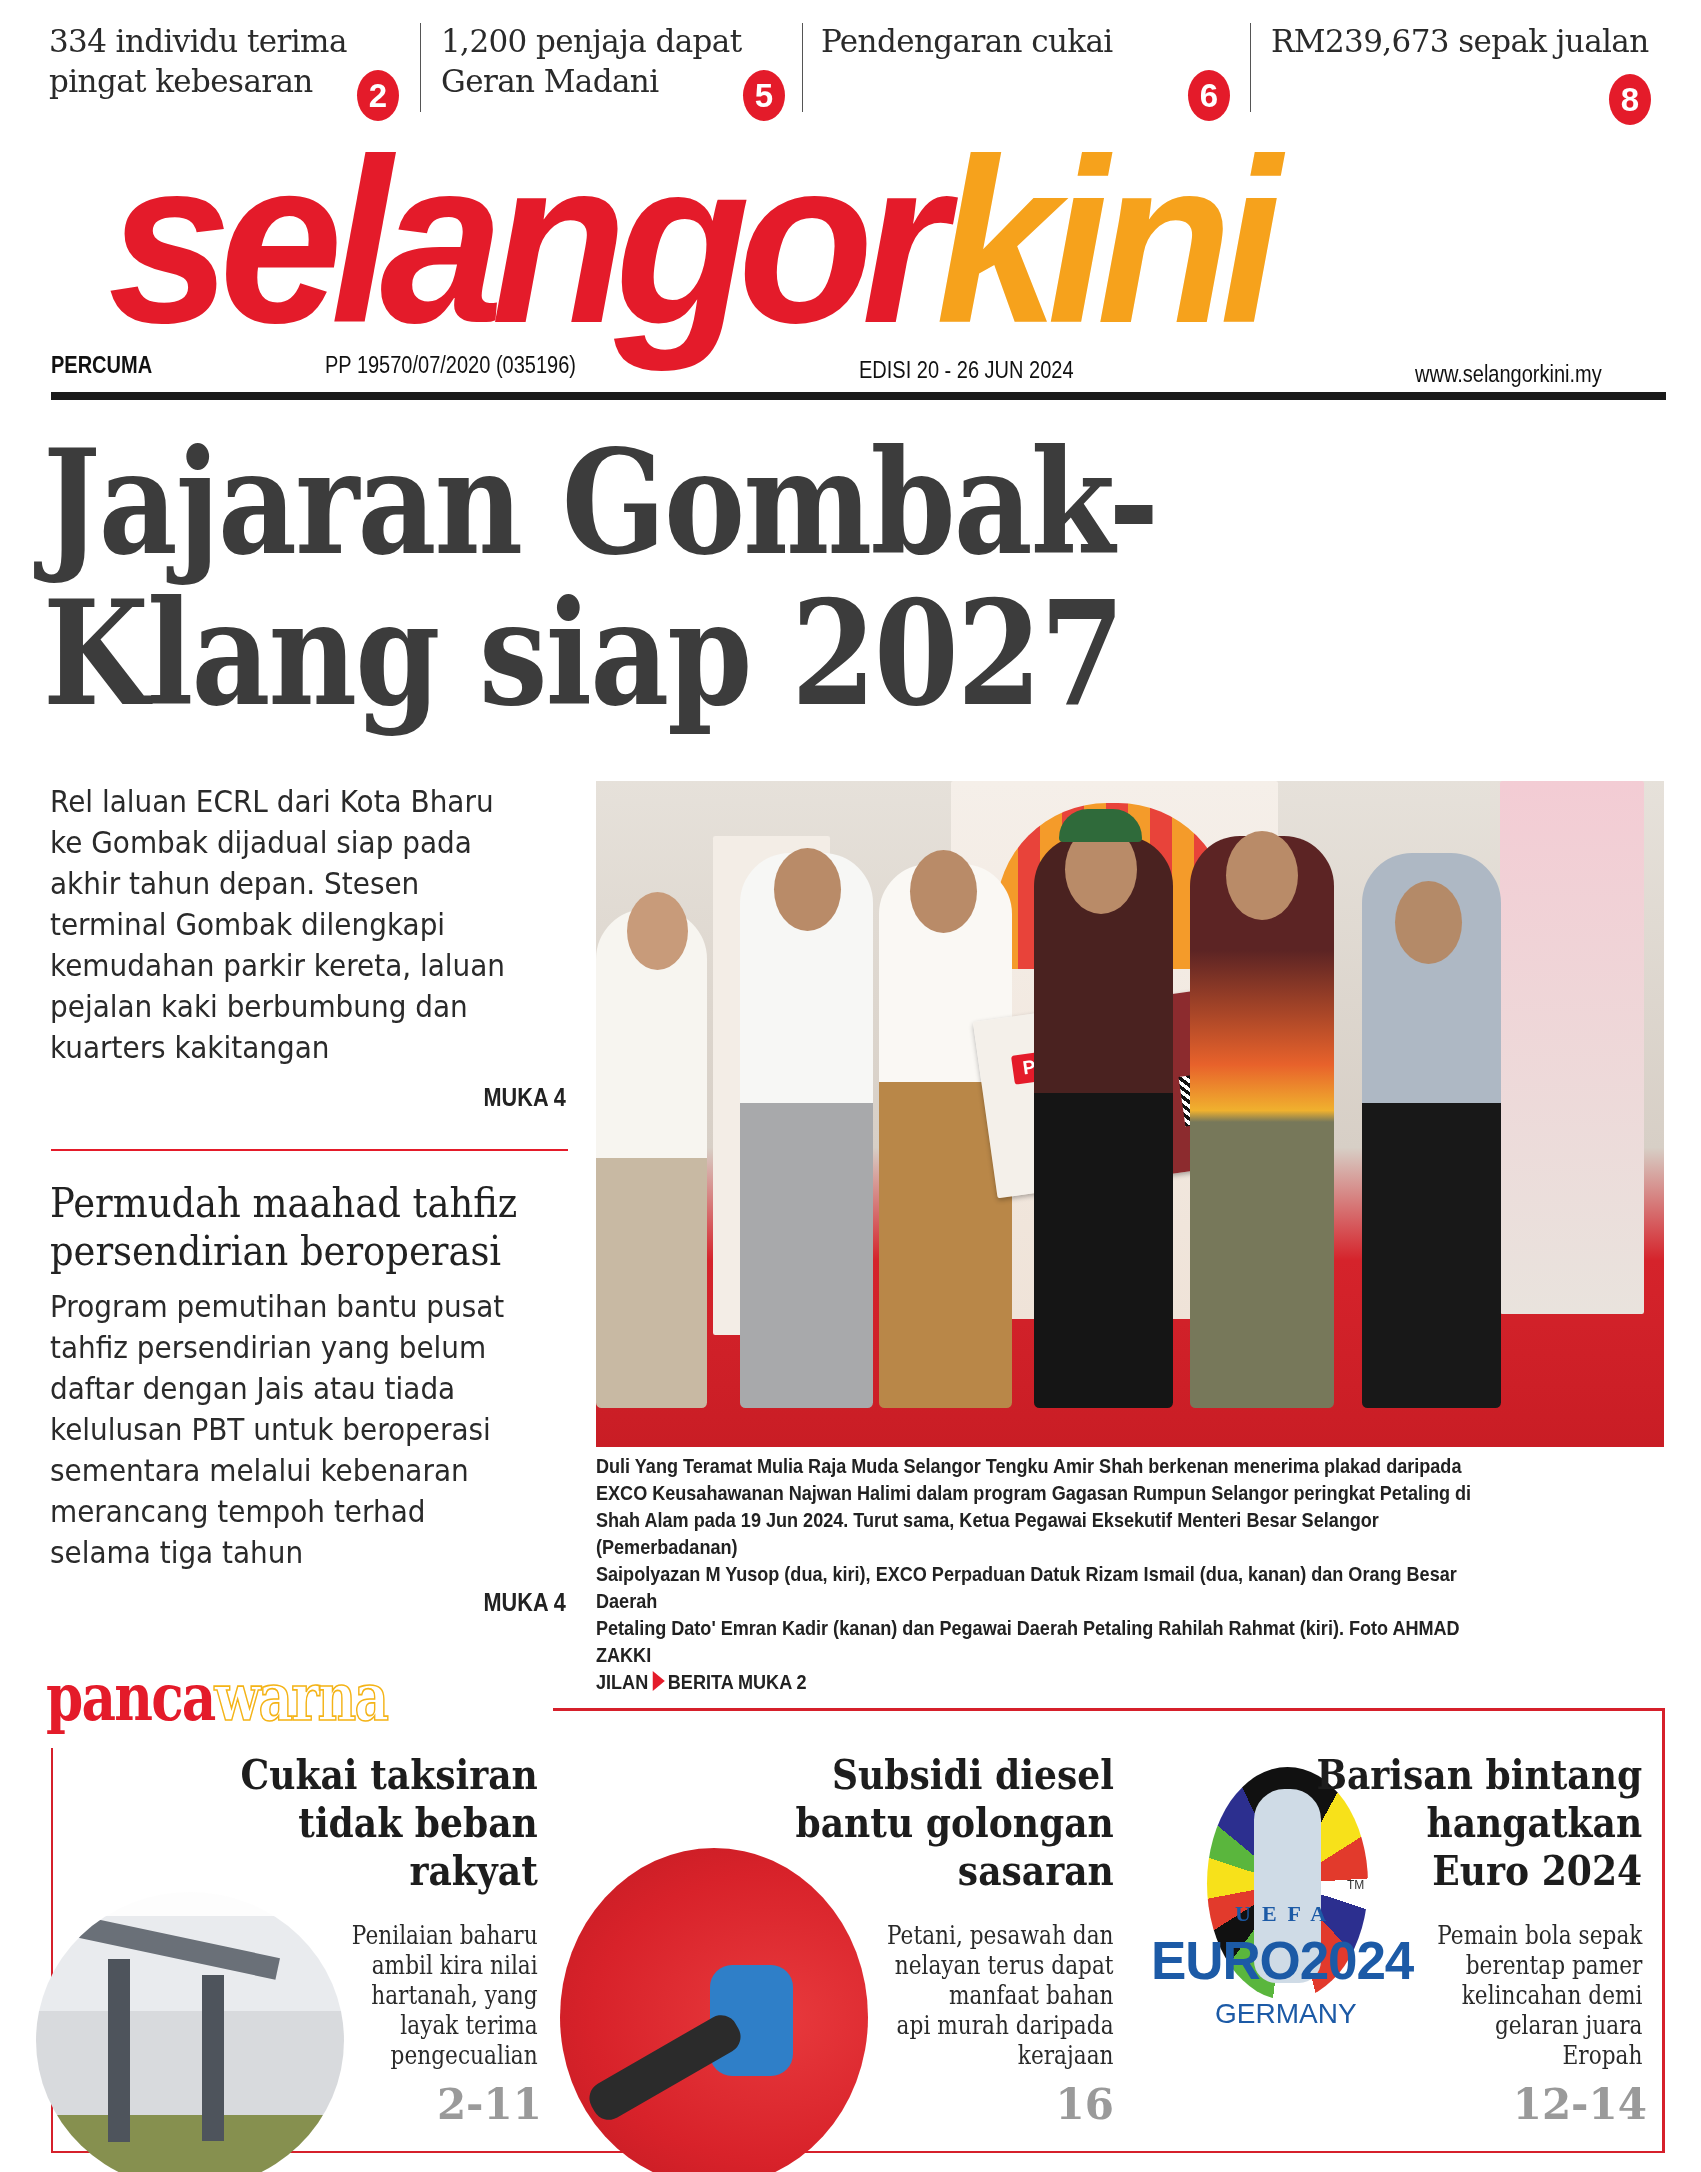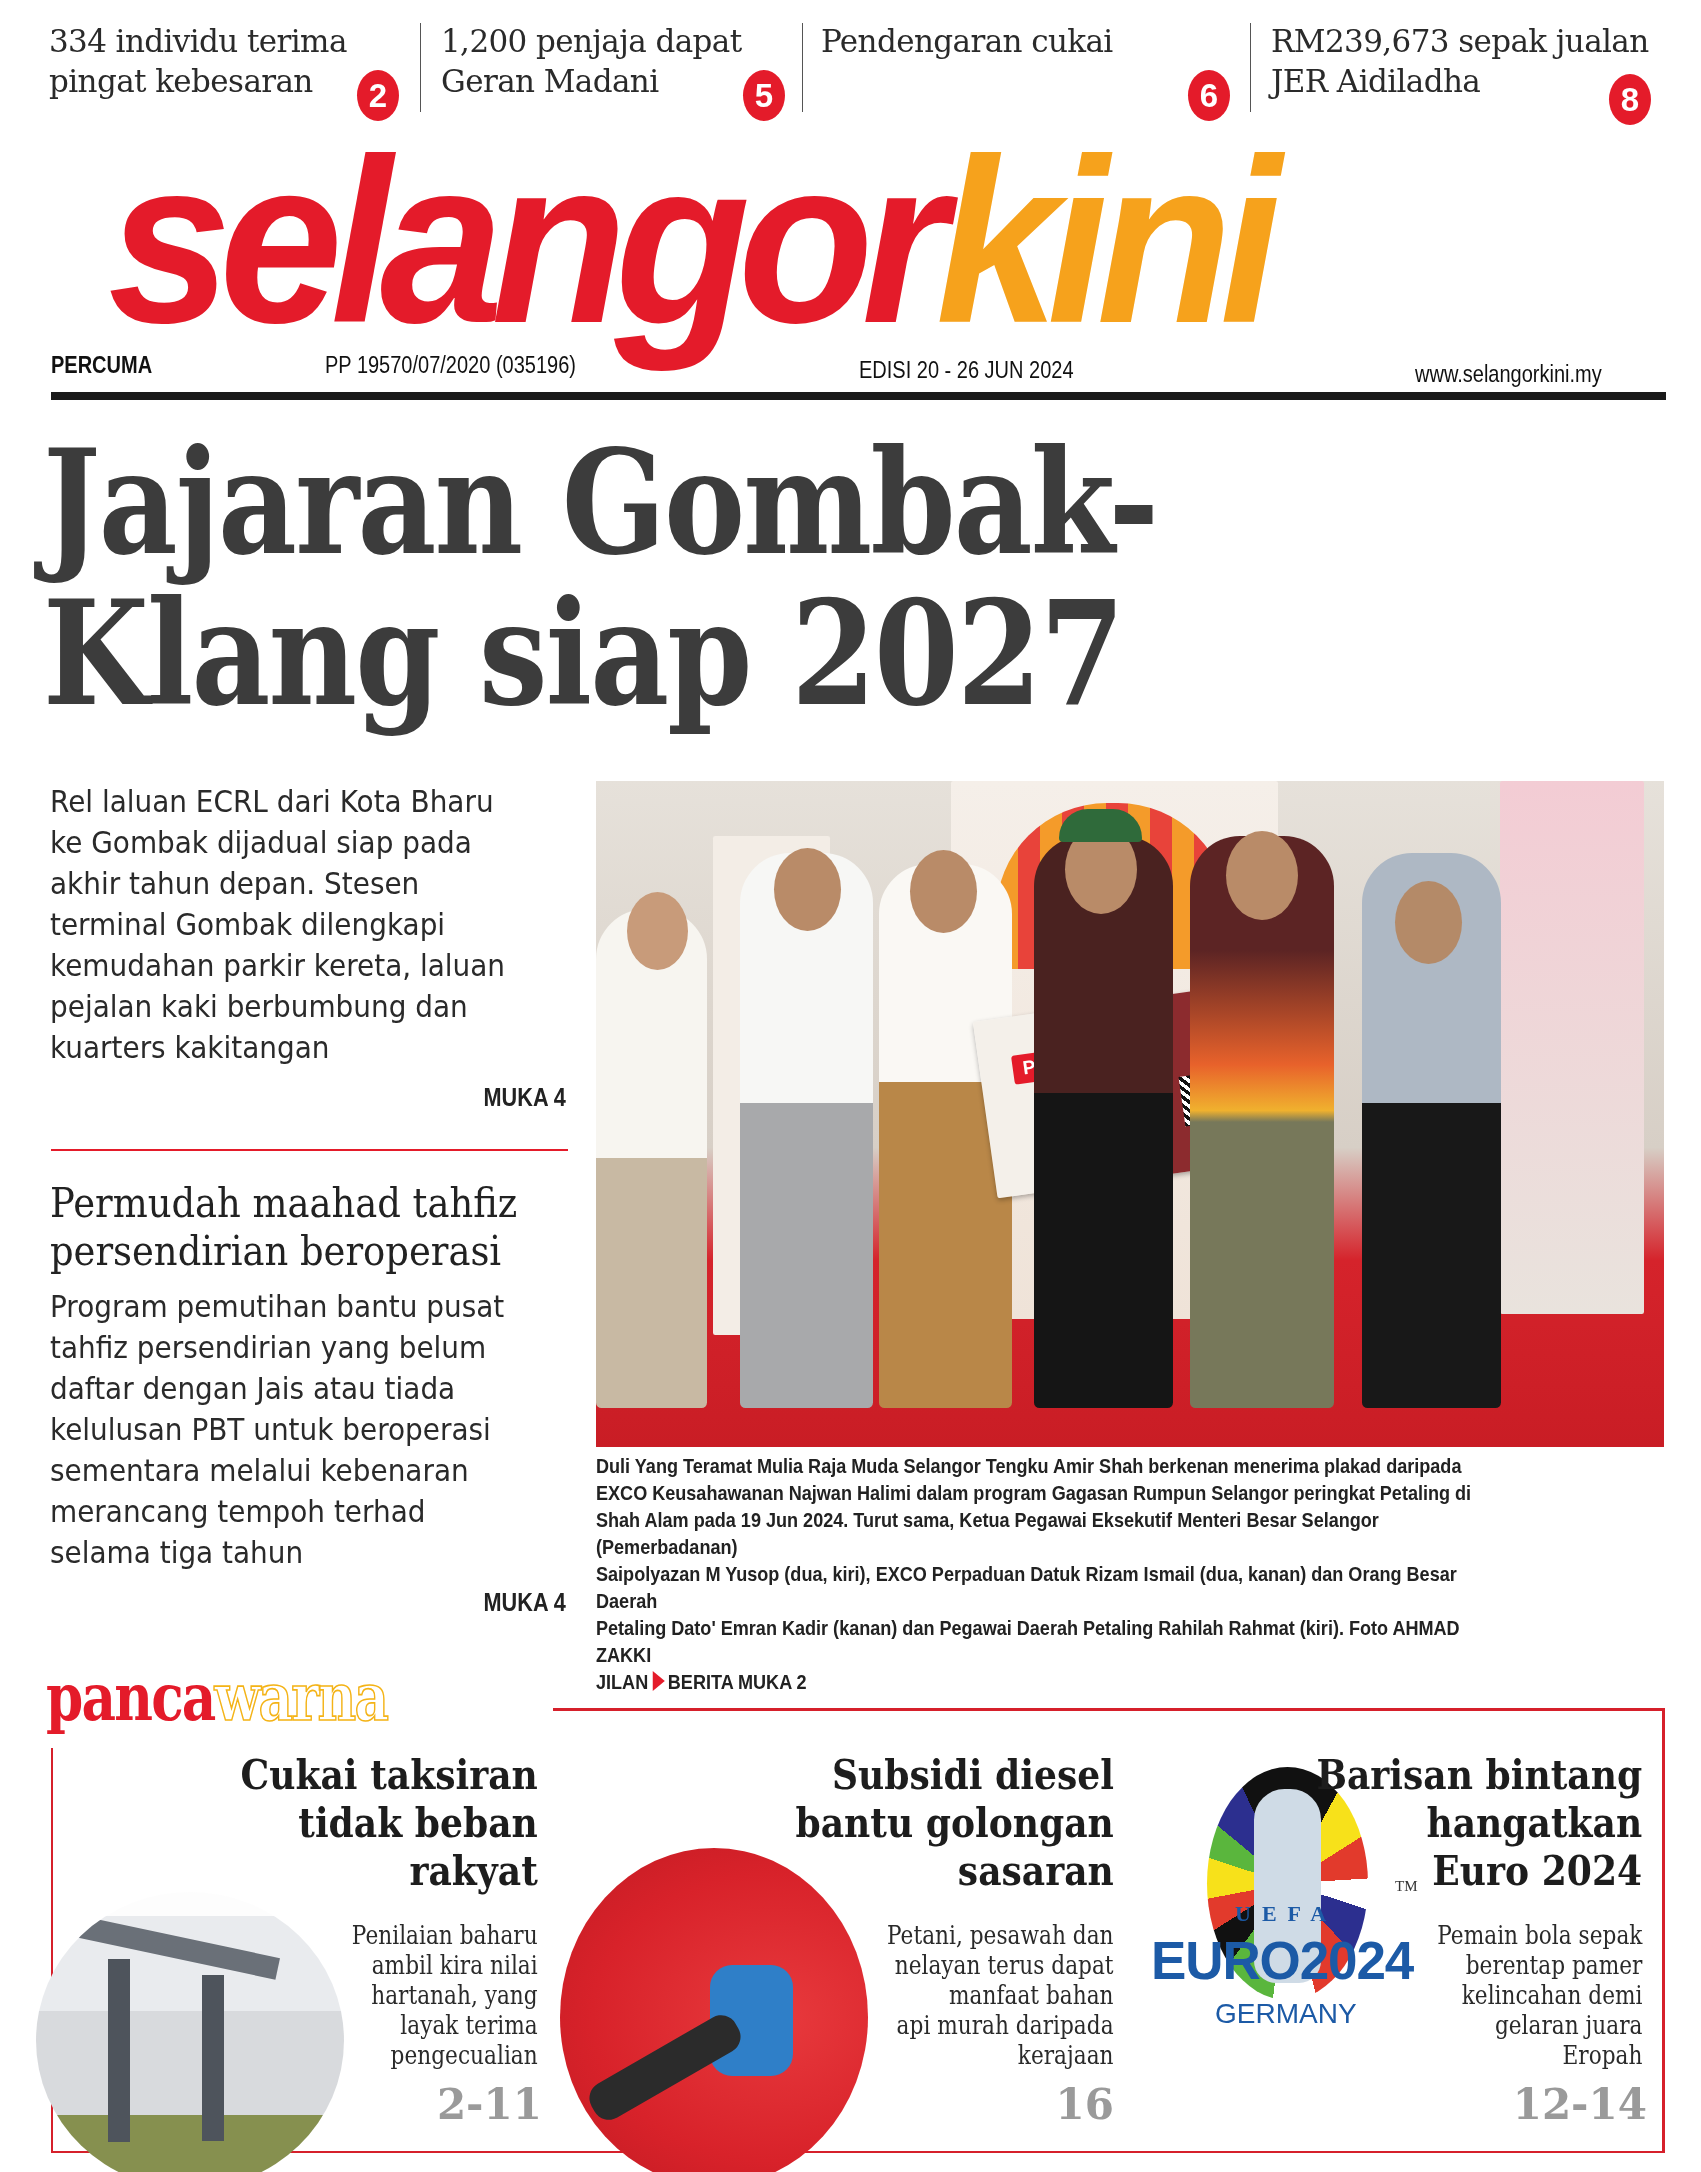--- a/index.html
+++ b/index.html
@@ -65,21 +65,20 @@
     <div class="teaser-badge" style="left:302px;top:49px;">5</div>
   </div>
   <div class="teaser-sep" style="left:802px;"></div>
   <div class="teaser" style="left:821px;width:400px;">
     <div class="teaser-text">Pendengaran cukai</div>
     <div class="teaser-badge" style="left:367px;top:49px;">6</div>
   </div>
   <div class="teaser-sep" style="left:1250px;"></div>
   <div class="teaser" style="left:1271px;width:400px;">
     <div class="teaser-text">RM239,673 sepak jualan</div>
-    <div class="teaser-text">JER Aidiladha</div>
     <div class="teaser-badge" style="left:338px;top:53px;">8</div>
   </div>
 </div>
 
 <div class="logo">
   <span class="red">selangor</span><span class="orange">kini</span>
 </div>
 <div class="meta bold" style="left:51px;">PERCUMA</div>
 <div class="meta" style="left:325px;">PP 19570/07/2020 (035196)</div>
 <div class="meta" style="left:859px;top:356px;">EDISI 20 - 26 JUN 2024</div>
@@ -202,21 +201,21 @@
     <div>api murah daripada</div>
     <div>kerajaan</div>
   </div>
   <div class="pw-page" style="right:588px;top:2080px;">16</div>
 </div>
 
 <div>
   <div style="position:absolute;left:1207px;top:1767px;width:161px;height:233px;border-radius:50%;background:conic-gradient(#111 0 8%,#f7e11a 8% 16%,#e23a2c 16% 24%,#fff 24% 30%,#2c2f8f 30% 38%,#e23a2c 38% 46%,#fff 46% 52%,#5ab63d 52% 60%,#111 60% 66%,#e23a2c 66% 72%,#f7e11a 72% 80%,#5ab63d 80% 86%,#2c2f8f 86% 93%,#111 93% 100%);">
     <div style="position:absolute;left:47px;top:22px;width:67px;height:194px;background:#cfdbe6;border-radius:30.5px 30.5px 22px 22px;"></div>
   </div>
-  <div style="position:absolute;left:1347px;top:1878px;font-family:Liberation Serif, serif;font-size:15px;color:#333;margin-left:48px;">TM</div>
+  <div style="position:absolute;left:1347px;top:1878px;font-family:Liberation Sans, sans-serif;font-size:12px;color:#333;">TM</div>
   <div style="position:absolute;left:1235px;top:1901px;font-family:Liberation Serif, serif;font-weight:bold;font-size:22px;color:#1c5aa6;letter-spacing:11px;">UEFA</div>
   <div style="position:absolute;left:1151px;top:1930px;font-family:'Liberation Sans',sans-serif;font-weight:bold;font-size:53px;color:#1c5aa6;letter-spacing:-1.1px;">EURO2024</div>
   <div style="position:absolute;left:1215px;top:1998px;font-family:'Liberation Sans',sans-serif;font-size:28px;color:#1c5aa6;">GERMANY</div>
   <div class="pw-title" style="right:60px;top:1751px;">
     <div>Barisan bintang</div>
     <div>hangatkan</div>
     <div>Euro 2024</div>
   </div>
   <div class="pw-desc" style="right:60px;top:1920px;">
     <div>Pemain bola sepak</div>

